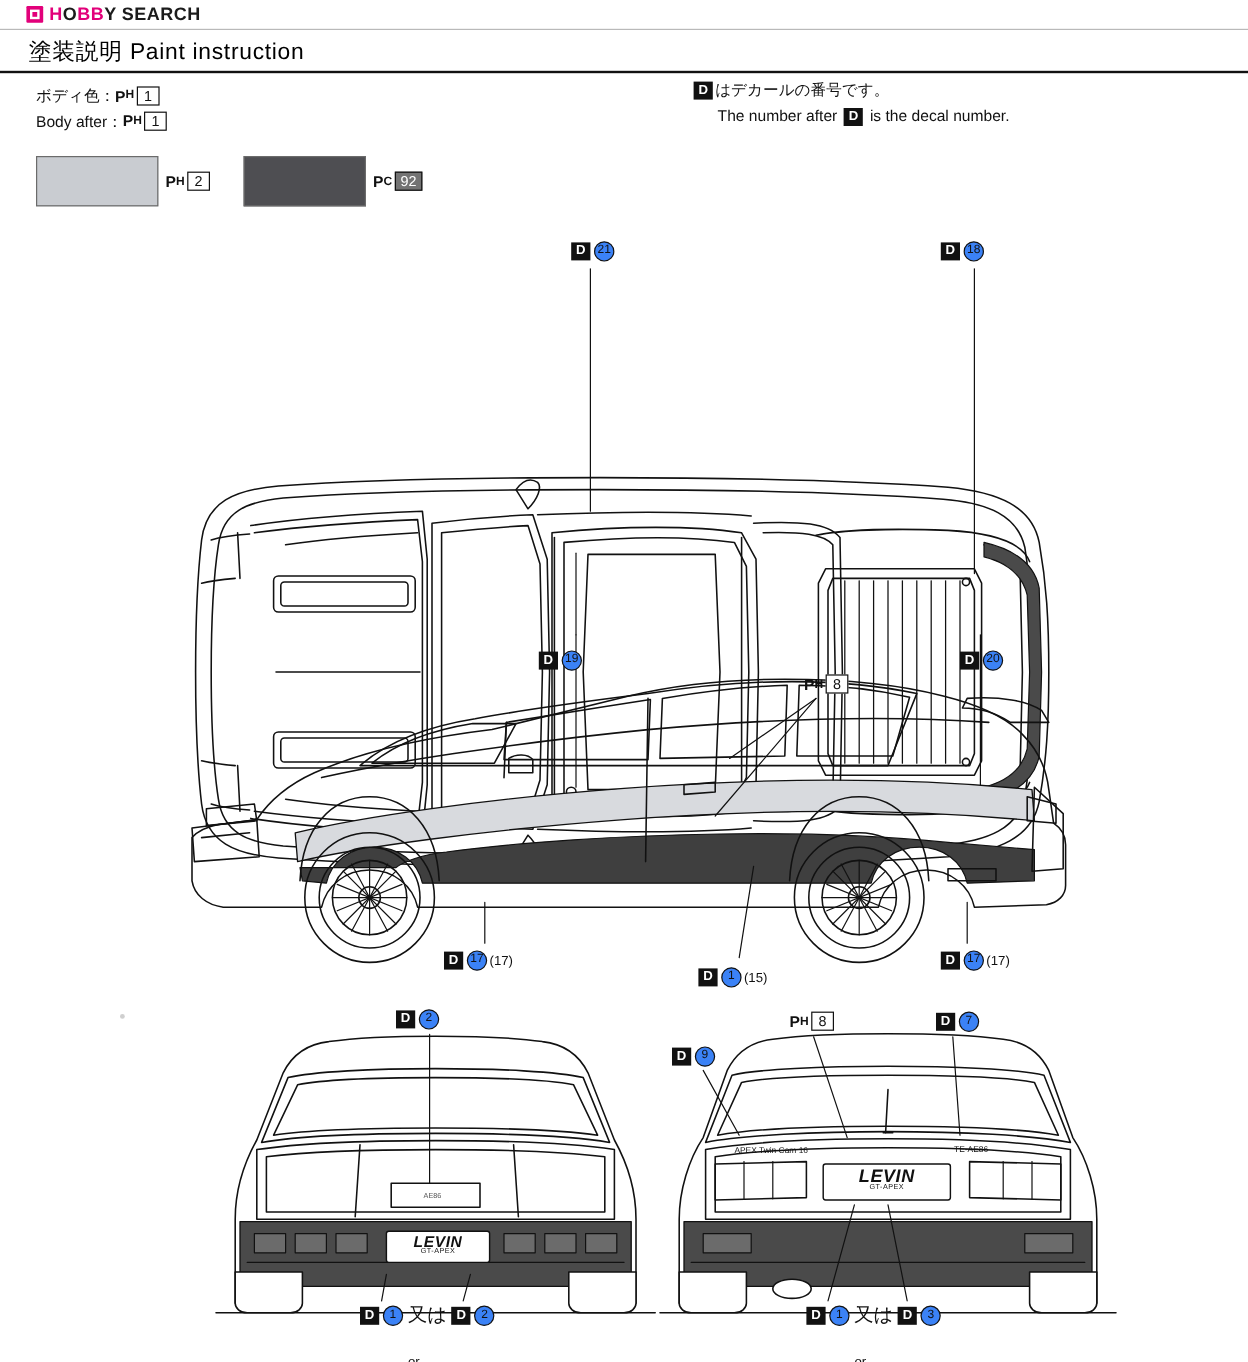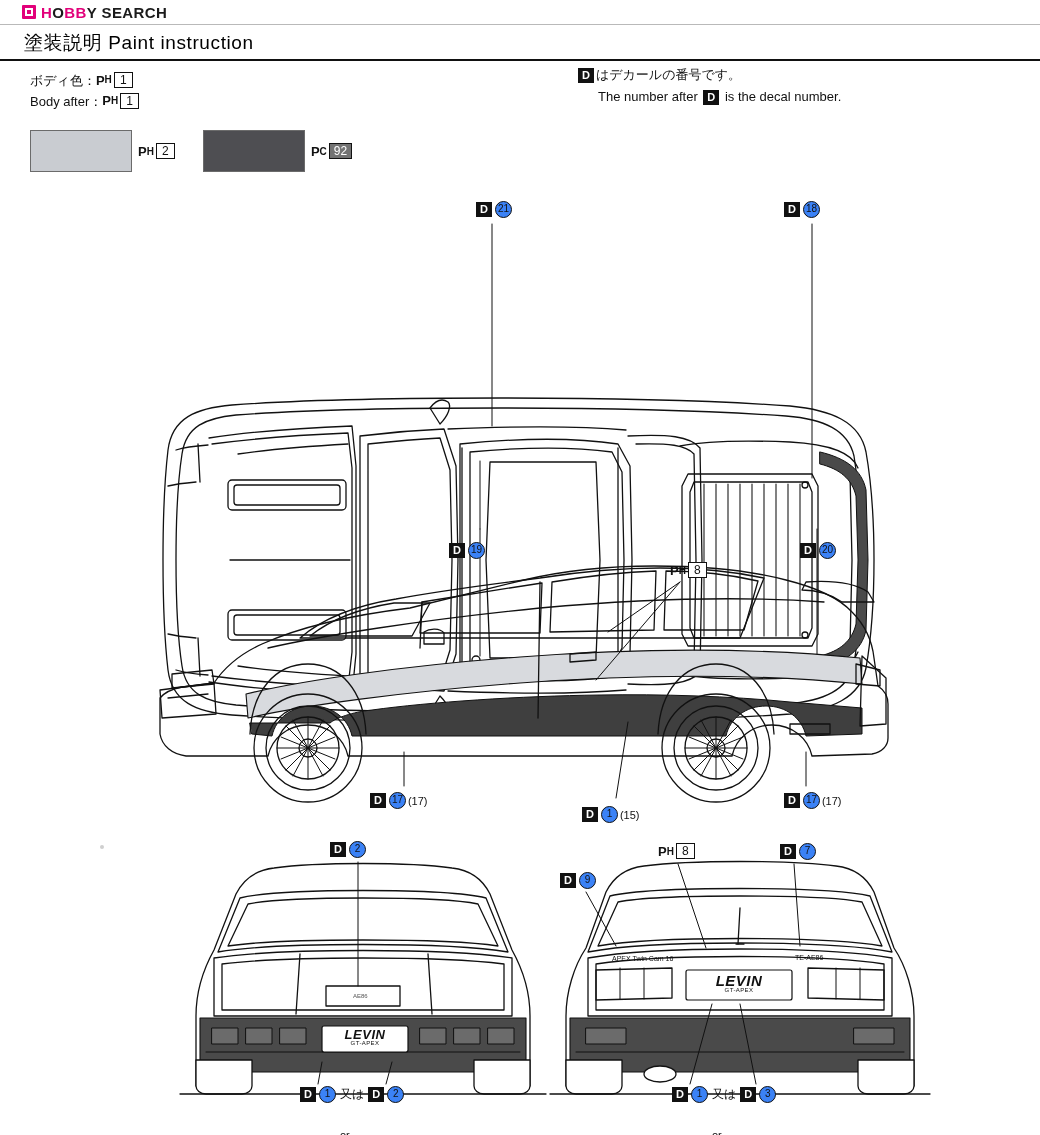--- a/index.html
+++ b/index.html
@@ -174,21 +174,21 @@
   }
   .plain { margin-left: 2px; font-size: 11px; text-align: center; }
   .orlbl {
     position: absolute;
     font-size: 11px;
     text-align: left;
     color: #111;
     margin-top: 23px;
   }
   .kanji-or {
-    font-size: 12px;
+    font-size: 16px;
     margin: 0 4px;
   }
 
   .watermark {
     position: absolute;
     left: 100px; top: 845px;
     width: 4px; height: 4px;
     background: #cfcfcf;
     border-radius: 50%;
   }

